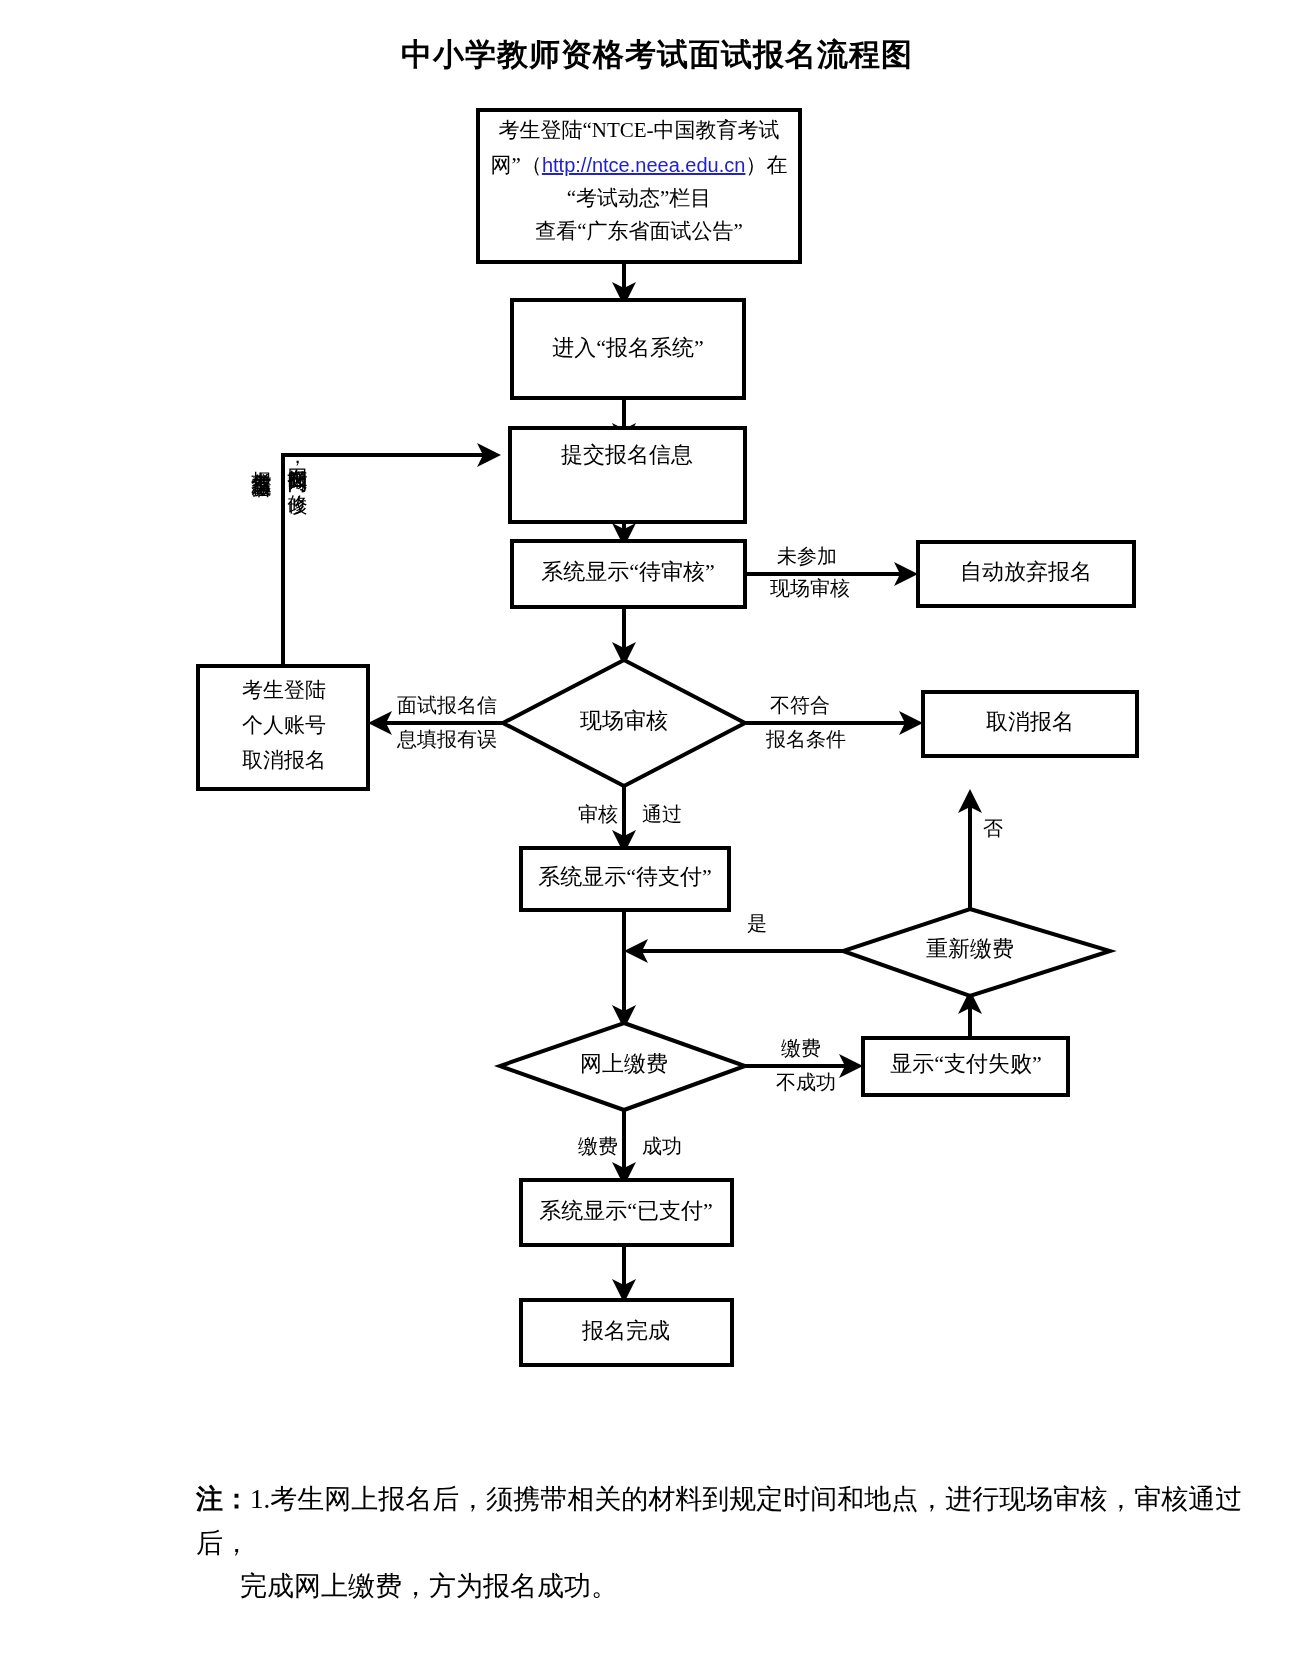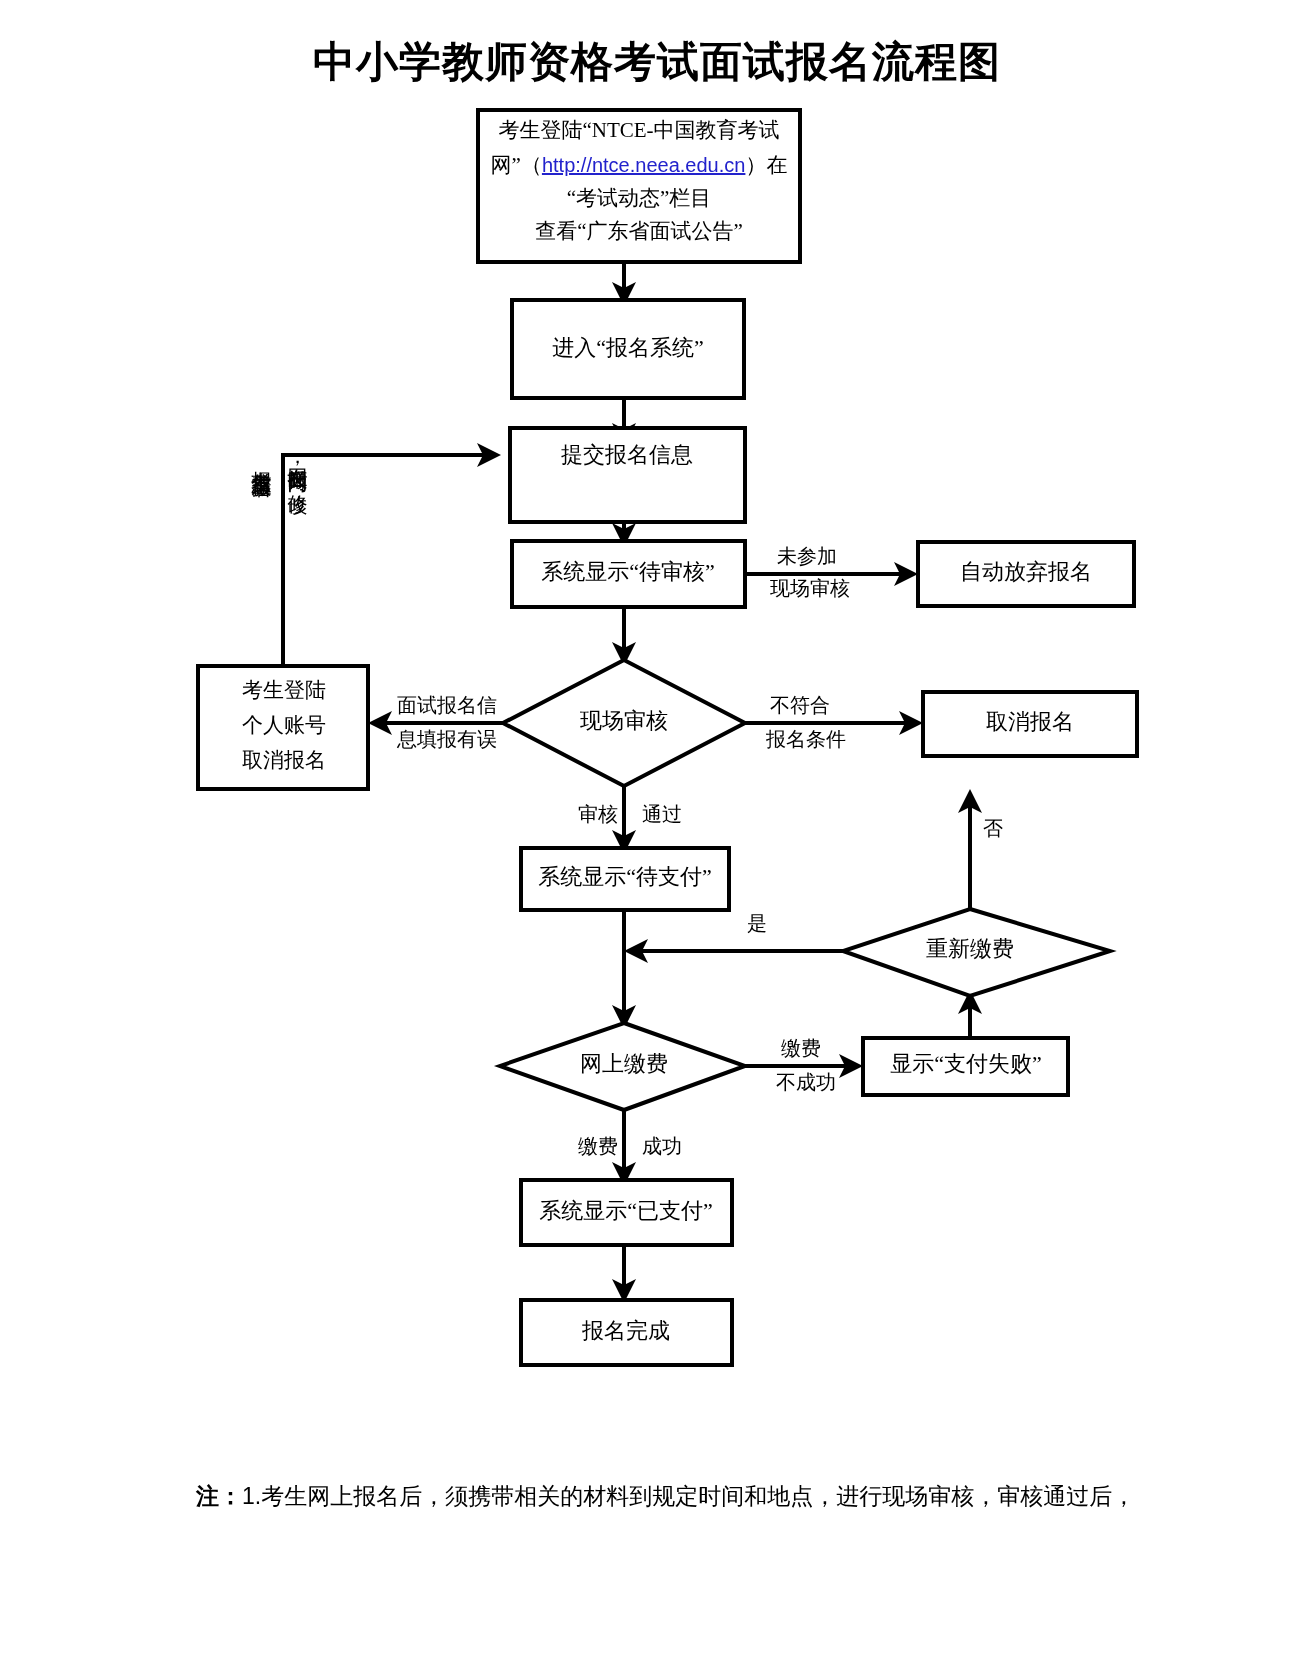--- a/index.html
+++ b/index.html
@@ -14,21 +14,21 @@
     font-family: "Liberation Serif", "DejaVu Serif", serif;
     color: #000000;
     overflow: hidden;
   }
   #page-title {
     position: absolute;
     top: 34px;
     left: 0;
     width: 1314px;
     text-align: center;
-    font-size: 42px;
+    font-size: 31px;
     font-weight: bold;
     letter-spacing: 1px;
     font-family: "Liberation Serif", "DejaVu Serif", serif;
   }
   svg#flow {
     position: absolute;
     top: 0;
     left: 0;
     width: 1314px;
     height: 1671px;
@@ -80,22 +80,22 @@
     line-height: 1.0;
     letter-spacing: 1px;
     white-space: nowrap;
     color: #000;
   }
   #notes {
     position: absolute;
     left: 196px;
     top: 1478px;
     width: 1060px;
-    font-family: Liberation Sans, sans-serif;
-    font-size: 23px;
+    font-family: Liberation Serif, serif;
+    font-size: 27px;
     line-height: 1.62;
   }
   #notes .note-line {
     display: block;
   }
   #notes .note-prefix {
     font-weight: bold;
   }
   #notes .note-indent {
     padding-left: 44px;
@@ -215,13 +215,14 @@
 
   <text class="edge-label" x="598" y="1148">缴费</text>
   <text class="edge-label" x="662" y="1148">成功</text>
 </svg>
 
 <div class="vlabel" style="left:252px; top:455px;">报考信息重新报名</div>
 <div class="vlabel" style="left:288px; top:452px;">在网报时间内，修改</div>
 
 <div id="notes">
   <span class="note-line"><span class="note-prefix">注：</span><span>1.</span><span>考生网上报名后，须携带相关的材料到规定时间和地点，进行现场审核，审核通过后，</span></span>
+  <span class="note-indent">完成网上缴费，方为报名成功。</span>
 </div>
 
 </body></html>

